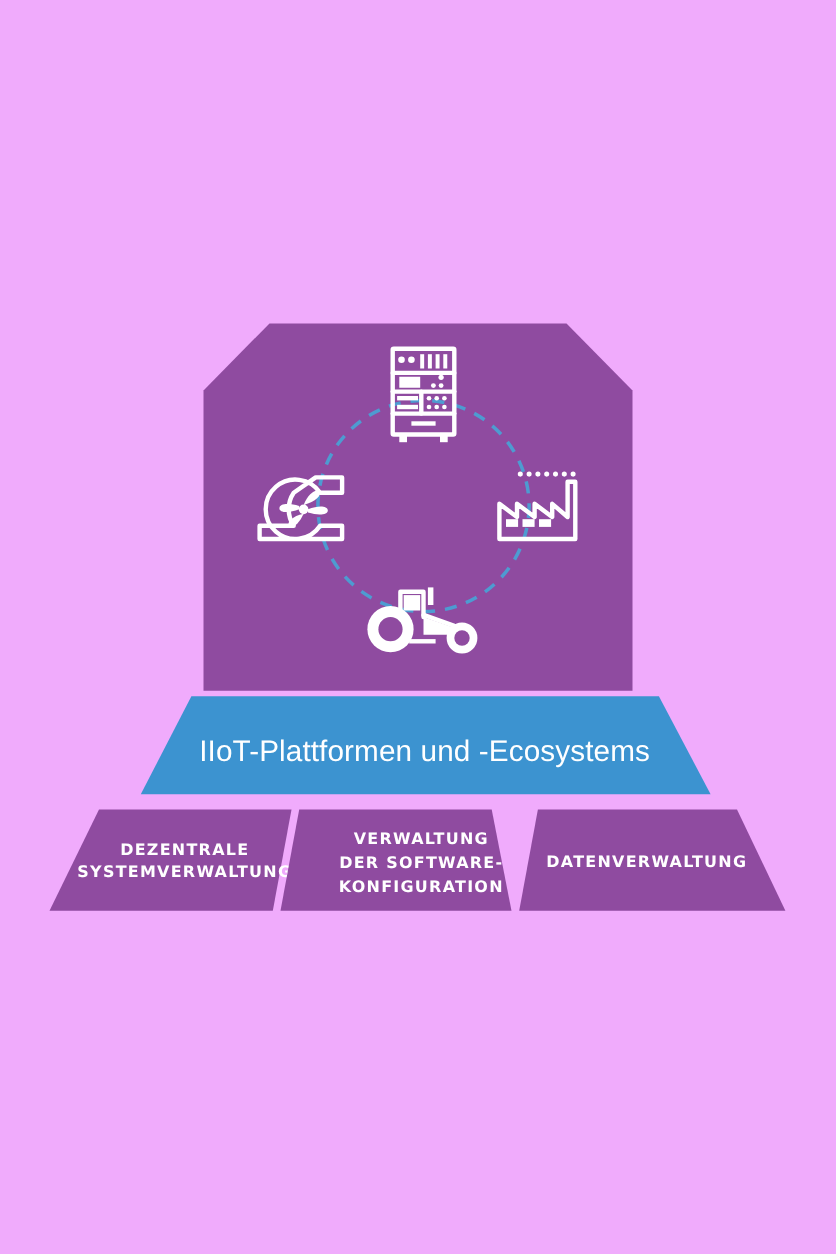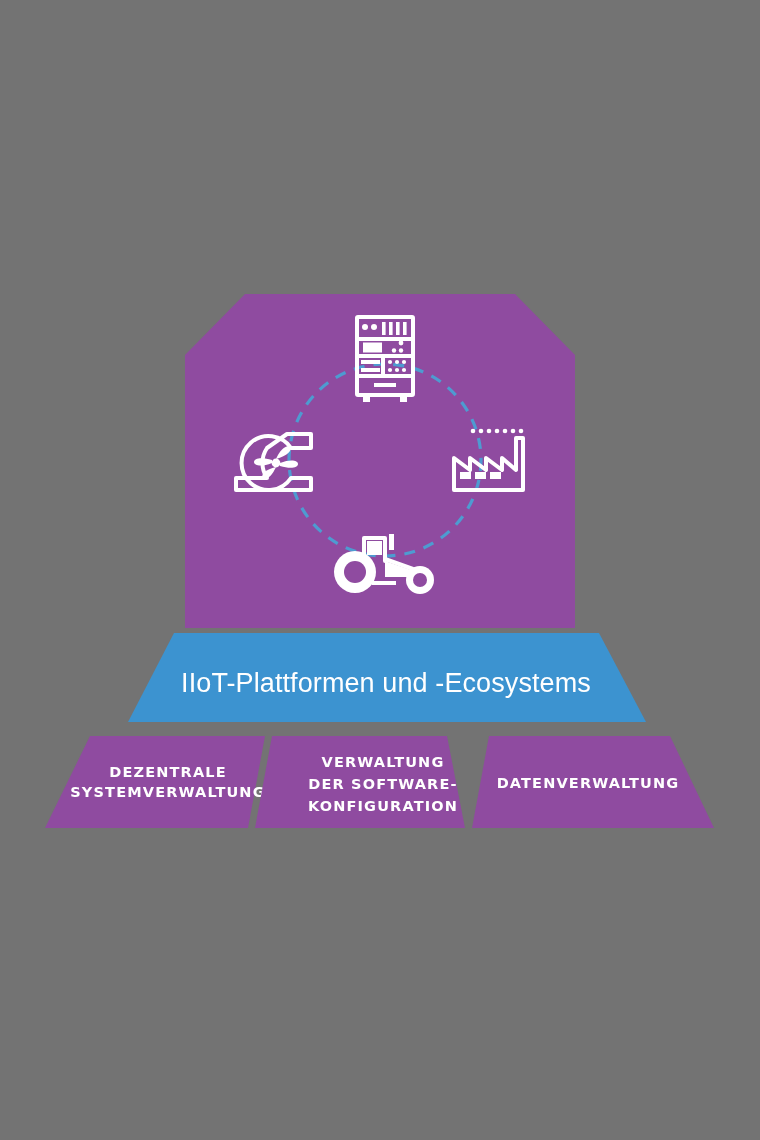--- a/index.html
+++ b/index.html
@@ -53,21 +53,21 @@
     fill: #ffffff;
   }
   .orbit-circle {
     fill: none;
     stroke-linecap: butt;
   }
 </style>
 </head>
 <body>
 
-<div id="diagram-root" style="background: #737373;">
+<div id="diagram-root" style="background: #f0abfc;">
 
   <svg id="diagram-svg" viewBox="0 0 760 1140" xmlns="http://www.w3.org/2000/svg">
 
     <g>
       <polygon id="top-pentagon" points="245,294 515,294 575,355 575,628 185,628 185,355" fill="#8F4BA0"></polygon>
 
       <circle id="orbit" class="orbit-circle" cx="385" cy="460" r="96" stroke="#4E9BD1" stroke-width="3.2" stroke-dasharray="11 9"></circle>
 
       <g transform="translate(385,358)">
 

